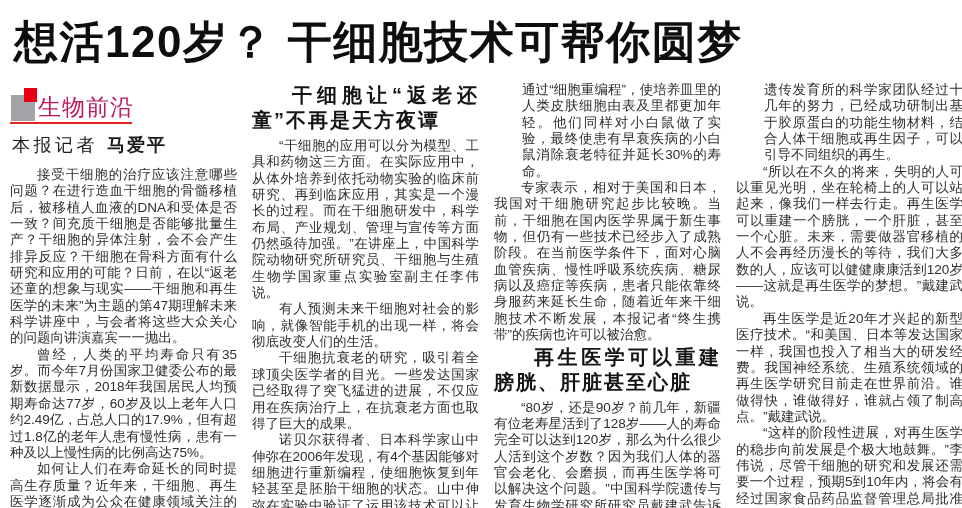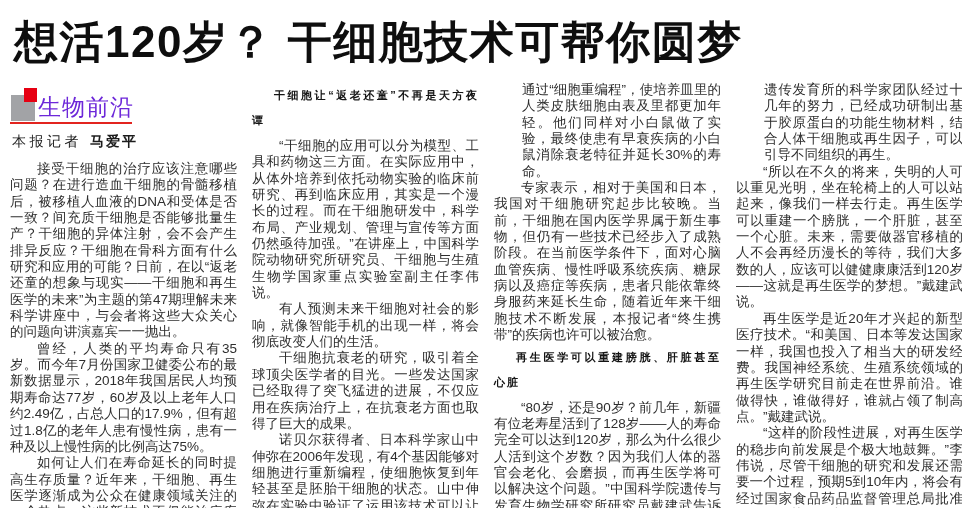--- a/index.html
+++ b/index.html
@@ -21,35 +21,35 @@
   
   .kicker {
     position:relative; width:122px; height:38px; margin-top:2px;
     border-bottom:2px solid #e2241f;
     display:flex; align-items:flex-end;
   }
   .kicker-mark { position:relative; width:28px; height:34px; flex:0 0 auto; }
   .sq-gray { position:absolute; left:1px; bottom:1px; width:24px; height:26px; background:#a2a3a6; }
   .sq-red  { position:absolute; left:14px; top:0px; width:13px; height:14px; background:#e60012; }
   .kicker-label {
-    font-size:23px; color:#6d28d9; letter-spacing:1px; line-height:1;
+    font-size:23px; color:#be185d; letter-spacing:1px; line-height:1;
     padding-bottom:3px; white-space:nowrap;
   }
-  .byline { margin:9px 0 10px 2px; font-size:14px; color:#1c1c1c; }
+  .byline { margin:9px 0 10px 2px; font-size:18px; color:#1c1c1c; }
   .byline-prefix { letter-spacing:3.5px; }
   .byline-name { font-weight:700; letter-spacing:2px; margin-left:4px; }
 
   
   .para {
     margin:0; font-size:13.5px; line-height:16.35px; color:#2e2e2e;
     text-align:justify; text-indent:2em; word-break:break-all;
   }
   .para.cont { text-indent:0;margin-left:28px; }
   .subhead {
-    margin:1px 0 5px 0; font-size:11px; line-height:25px; font-weight:700;
+    margin:1px 0 5px 0; font-size:20px; line-height:25px; font-weight:700;
     color:#141414; letter-spacing:2px; text-indent:2em; text-align:justify;
     word-break:break-all;
   }
 </style>
 </head>
 <body>
 
 <div class="page">
 
   <h1 class="headline">想活120岁？ 干细胞技术可帮你圆梦</h1>

